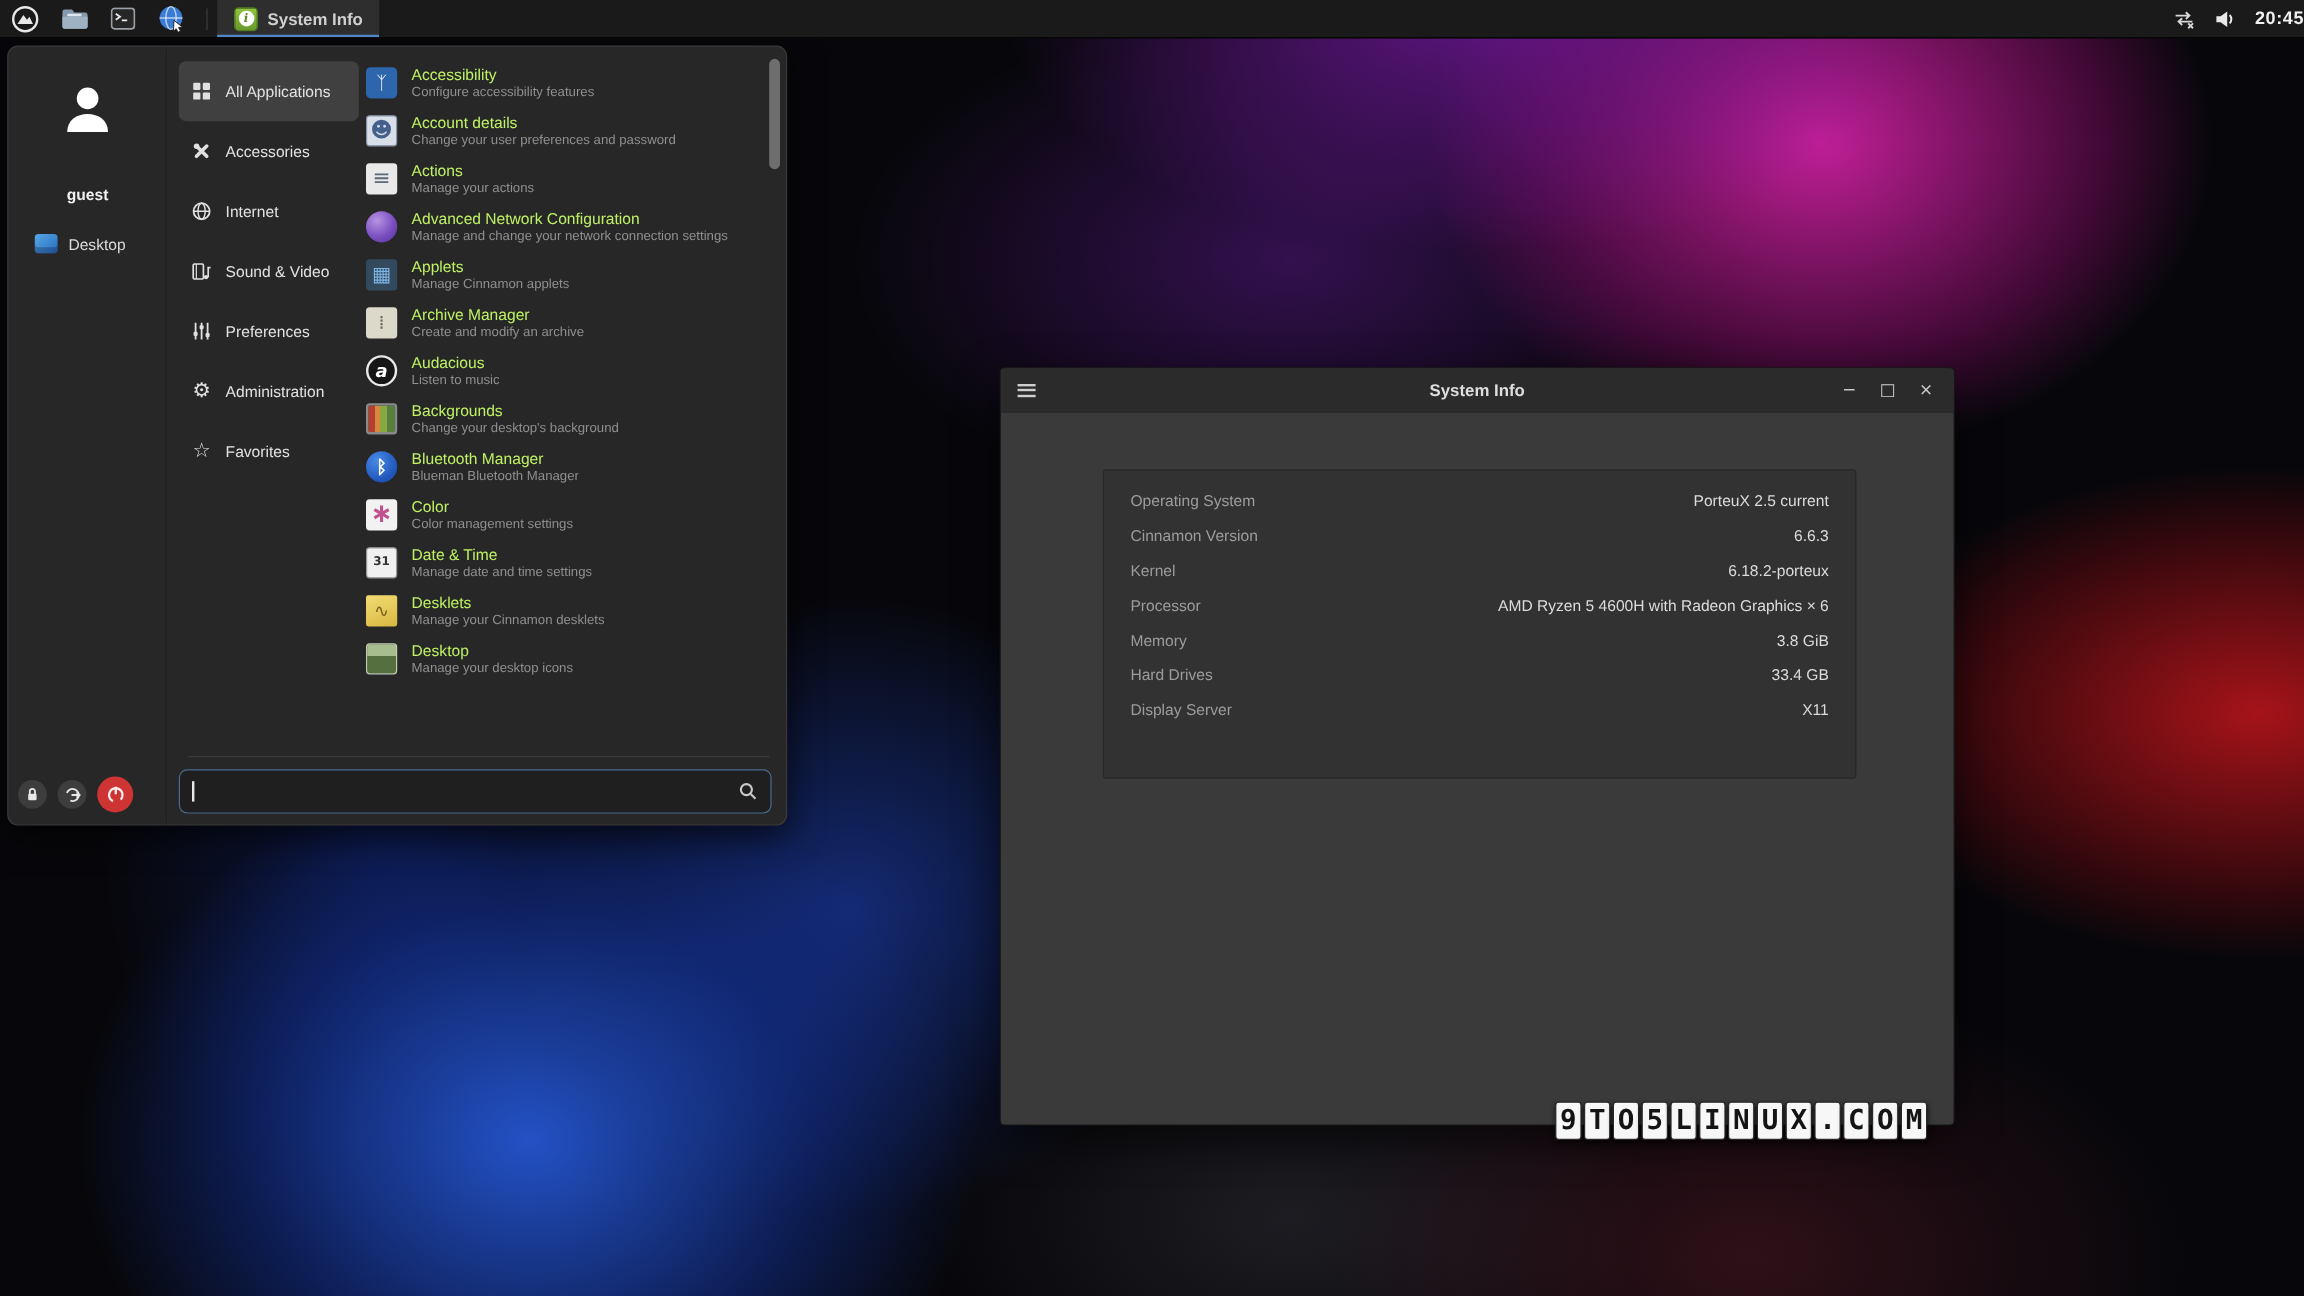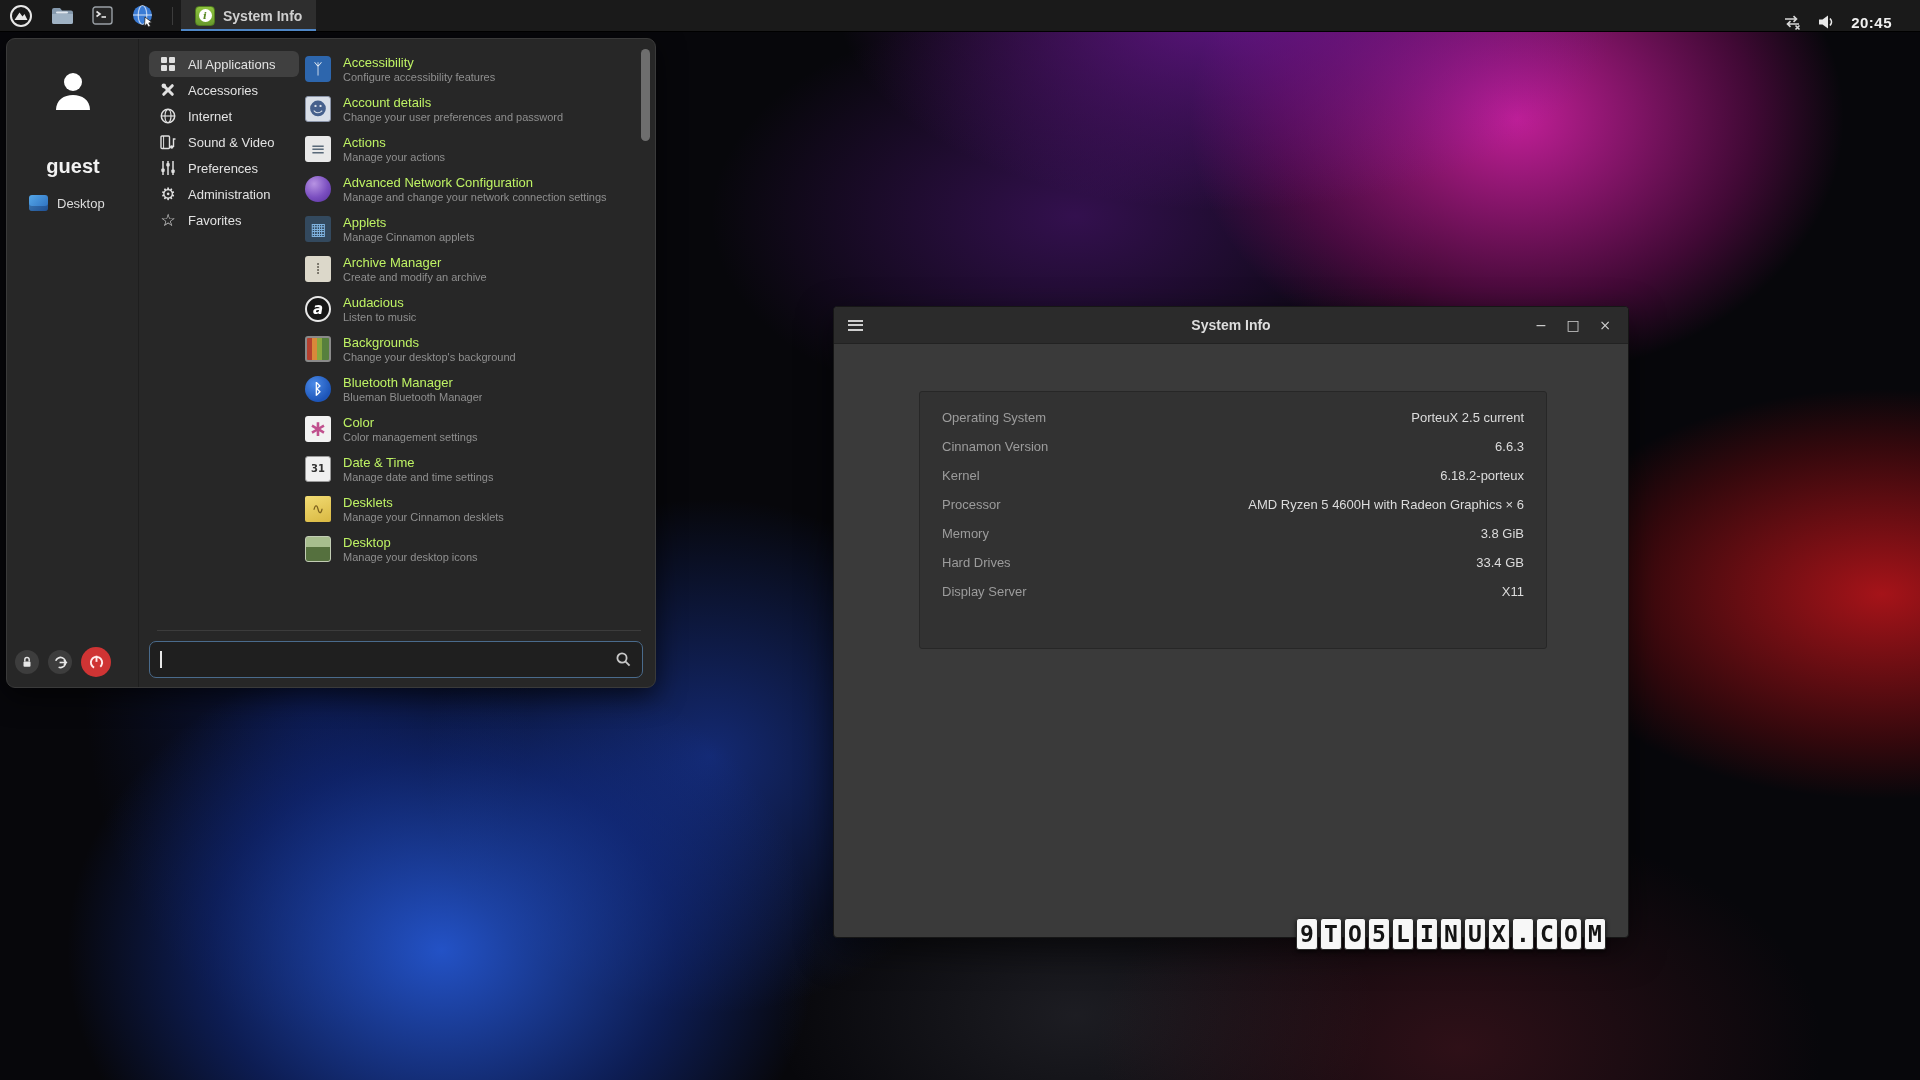--- a/index.html
+++ b/index.html
@@ -28,45 +28,45 @@
   .panel-btn{ display:flex; align-items:center; justify-content:center; padding:0 9px; cursor:pointer; }
   .panel-sep{ width:1px; height:18px; background:#3c3c3c; align-self:center; margin:0 8px; }
   .task-btn{ display:flex; align-items:center; gap:8px; padding:0 14px; background:#2e2e2e;
     box-shadow: inset 0 -2px 0 var(--accent,#4f86c6); cursor:pointer; }
   .task-btn .label{ color:#cfcfcf; font-weight:bold; font-size:14px; }
   .info-badge{ width:20px; height:20px; border-radius:4px;
     background:linear-gradient(#8fc43f,#689a2c); border:1px solid #4f7a1e;
     display:flex; align-items:center; justify-content:center; }
   .info-badge .bubble{ width:13px; height:13px; border-radius:50%; background:#fff;
     color:#5a8a24; font:italic bold 10px "DejaVu Serif", serif; text-align:center; line-height:13px; }
-  .tray{ margin-left:auto; display:flex; align-items:flex-end; gap:15px; padding-right:28px; }
+  .tray{ margin-left:auto; display:flex; align-items:center; gap:15px; padding-right:0; }
   .clock{ color:#f0f0f0; font-weight:bold; font-size:15px; letter-spacing:.5px; }
 
   
   .menu{ position:absolute; left:6px; top:38px; width:650px; height:650px;
     background:var(--menu-bg,#272727); border:1px solid #3a3a3a; border-radius:9px;
     box-shadow:0 8px 28px rgba(0,0,0,.65); z-index:30; }
   .menu-sidebar{ position:absolute; left:0; top:0; width:132px; height:100%;
     border-right:1px solid #1e1e1e; border-radius:9px 0 0 9px; }
   .avatar-wrap{ position:absolute; top:26px; left:0; width:132px; display:flex; justify-content:center; }
   .username{ position:absolute; top:116px; width:132px; text-align:center;
-    color:#f2f2f2; font-weight:bold; font-size:20px; }
+    color:#f2f2f2; font-weight:bold; font-size:13px; }
   .place-row{ position:absolute; top:152px; left:16px; display:flex; align-items:center; gap:9px; cursor:pointer;
     padding:4px 6px; border-radius:4px; }
   .place-icon{ width:19px; height:16px; border-radius:3px;
     background:linear-gradient(135deg,#55a7e8,#2a6cbd); box-shadow: inset 0 -5px 0 rgba(0,0,30,.25); }
   .place-label{ color:#dcdcdc; font-size:13px; }
 
   .session{ position:absolute; left:8px; bottom:10px; display:flex; align-items:center; gap:9px; }
   .round-btn{ width:24px; height:24px; border-radius:50%; background:#3d3d3d;
     display:flex; align-items:center; justify-content:center; cursor:pointer; }
   .round-btn.power{ width:30px; height:30px; background:var(--power,#cf3434); }
 
   .categories{ position:absolute; left:142px; top:12px; width:150px; }
-  .cat-row{ height:26px; display:flex; align-items:center; gap:10px; padding:0 9px;
+  .cat-row{ height:50px; display:flex; align-items:center; gap:10px; padding:0 9px;
     border-radius:6px; cursor:pointer; color:#e2e2e2; font-size:13px; }
   .cat-row.selected{ background:#404040; }
   .cat-ico{ width:20px; display:flex; justify-content:center; align-items:center;
     color:#e0e0e0; font-family:"DejaVu Sans", sans-serif; font-size:17px; }
 
   .applist{ position:absolute; left:292px; top:10px; width:338px; height:578px; overflow:hidden; }
   .app-row{ height:40px; display:flex; align-items:center; gap:12px; padding:0 6px;
     border-radius:5px; cursor:pointer; }
   .app-row.dim{ opacity:.5; }
   .app-ico{ flex:0 0 26px; width:26px; height:26px; display:flex; align-items:center; justify-content:center;

